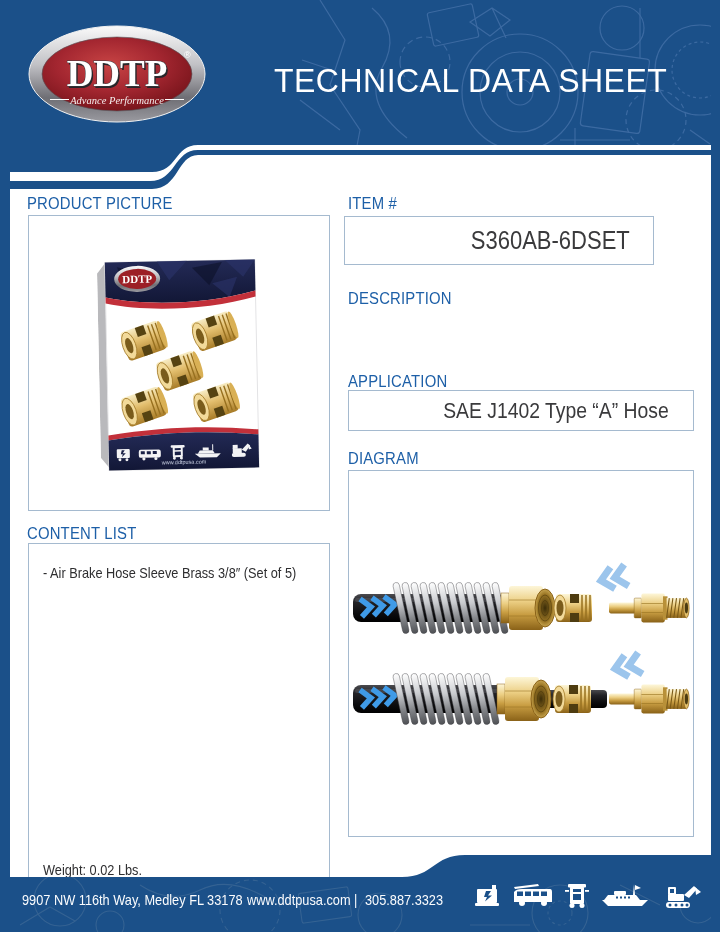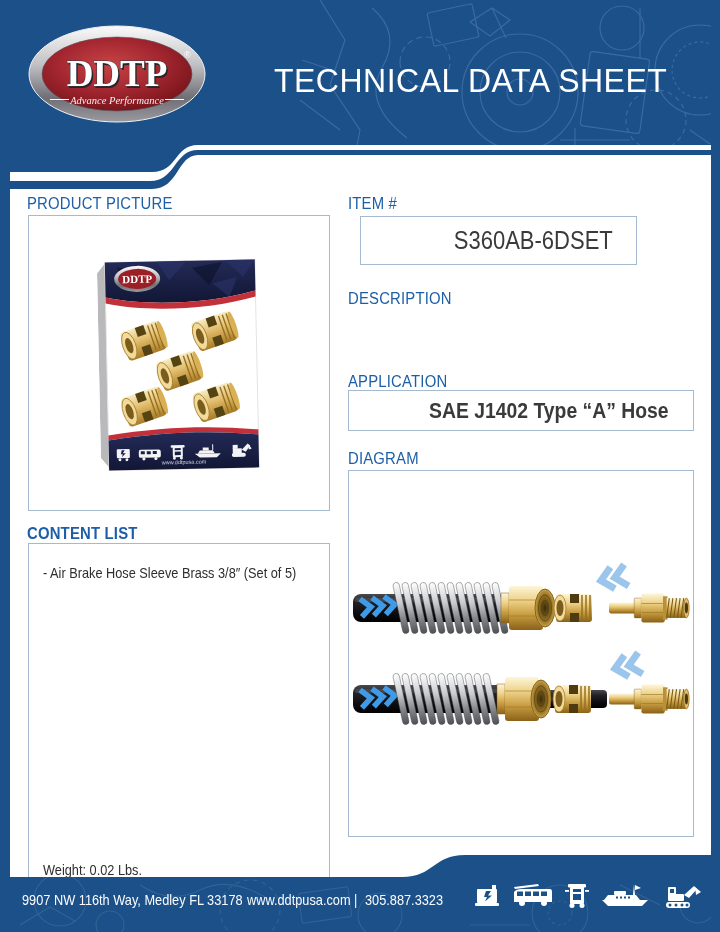--- a/index.html
+++ b/index.html
@@ -181,39 +181,39 @@
               <rect x="2" y="2" width="5" height="4"></rect>
               <path d="M11,7 L17,1 L19.5,3 L15,9 Z"></path>
               <path d="M18,2 l3,4 l-3,1 Z"></path>
             </g>
         </g>
         <text x="83" y="206" text-anchor="middle" font-size="5.5" fill="#cdd4e6">www.ddtpusa.com</text>
       </svg>
     </div>
   </div>
 
-  <div class="sec-label" style="left:27px;top:525px;font-weight:bold;"><span>CONTENT LIST</span></div>
+  <div class="sec-label" style="left:27px;top:525px;"><span>CONTENT LIST</span></div>
 
   <div class="box" style="left:28px;top:543px;width:302px;height:367px;">
     <div class="content-item"><span class="cond">- Air Brake Hose Sleeve Brass 3/8″ (Set of 5)</span></div>
     <div class="pack-block">
       <div><span class="cond">Weight: 0.02  Lbs.</span></div>
       <div><span class="cond">OEM # N/A</span></div>
     </div>
   </div>
 
   <div class="sec-label" style="left:348px;top:195px;"><span>ITEM #</span></div>
-  <div class="box val-box" style="left:360px;top:216px;width:277px;height:49px;">
+  <div class="box val-box" style="left:344px;top:216px;width:310px;height:49px;">
     <span class="val item-val">S360AB-6DSET</span>
   </div>
 
   <div class="sec-label" style="left:348px;top:290px;"><span>DESCRIPTION</span></div>
 
   <div class="sec-label" style="left:348px;top:373px;"><span>APPLICATION</span></div>
-  <div class="box val-box" style="left:348px;top:390px;width:346px;height:41px;font-weight:bold;">
+  <div class="box val-box" style="left:348px;top:390px;width:346px;height:41px;">
     <span class="val app-val">SAE J1402 Type “A” Hose</span>
   </div>
 
   <div class="sec-label" style="left:348px;top:450px;"><span>DIAGRAM</span></div>
   <div class="box" style="left:348px;top:470px;width:346px;height:367px;">
     <svg width="343" height="363" viewBox="0 0 343 363" style="display:block;">
       <defs>
         <linearGradient id="goldG" x1="0" y1="0" x2="0" y2="1">
           <stop offset="0" stop-color="#fdf6d8"></stop>
             <stop offset=".35" stop-color="#eccf84"></stop>

